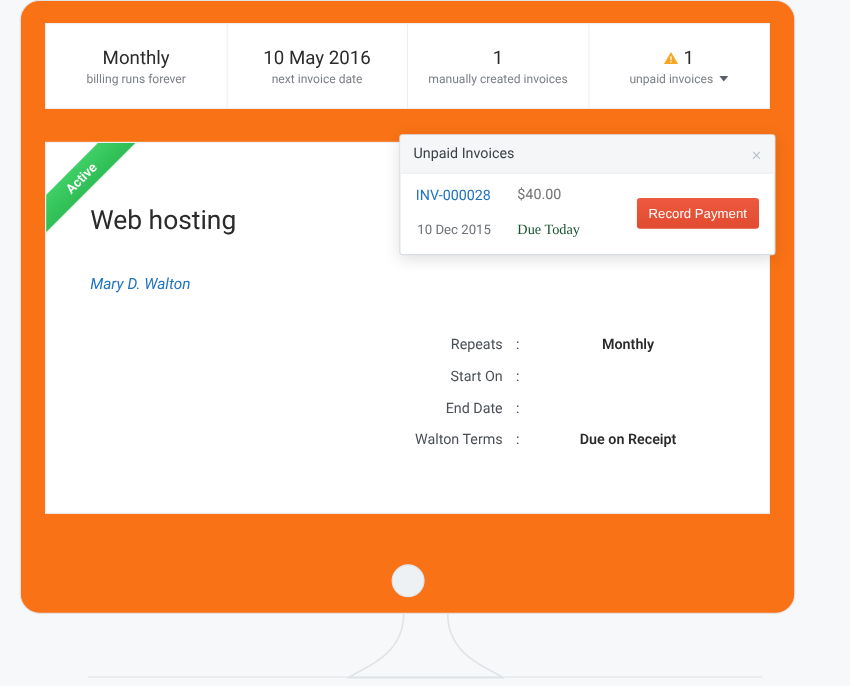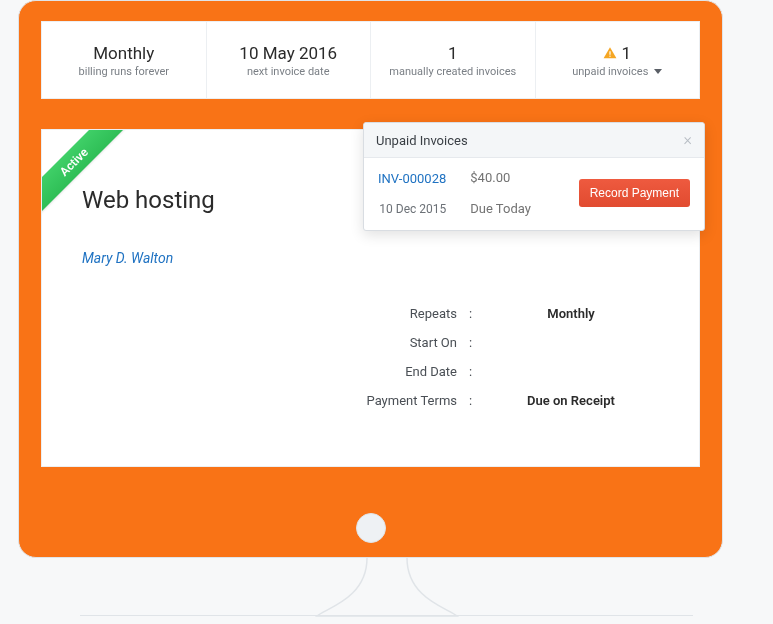--- a/index.html
+++ b/index.html
@@ -164,21 +164,21 @@
   .popover-body {
     padding: 12px 14px 14px;
     display: flex;
     align-items: center;
     gap: 24px;
   }
   .pop-col { display: flex; flex-direction: column; gap: 16px; }
   .inv-num { color: #1f72c2; font-size: 13px; }
   .inv-date { color: #6c7177; font-size: 12px; text-align: right; }
   .inv-amount { color: #737373; font-size: 13px; }
-  .due-today { color: #737373; font-size: 13px; }
+  .due-today { color: #14532d; font-size: 13px; font-family: Liberation Serif, serif; }
   .record-btn {
     margin-left: auto;
     background: #e74c3c;
     background: linear-gradient(#ee5a3f,#e14b30);
     color: #fff;
     border: none;
     border-radius: 3px;
     font-size: 12px;
     padding: 7px 11px;
     cursor: pointer;
@@ -262,21 +262,21 @@
       <div class="detail-row">
         <div class="detail-label">Start On</div>
         <div class="detail-colon">:</div>
       </div>
       <div class="detail-row">
         <div class="detail-label">End Date</div>
         <div class="detail-colon">:</div>
         <div class="detail-value"></div>
       </div>
       <div class="detail-row">
-        <div class="detail-label">Payment Terms</div>
+        <div class="detail-label">Walton Terms</div>
         <div class="detail-colon">:</div>
         <div class="detail-value">Due on Receipt</div>
       </div>
     </div>
   </div>
 
   <div class="monitor-chin"></div>
 </div>
 
 <div class="popover">

